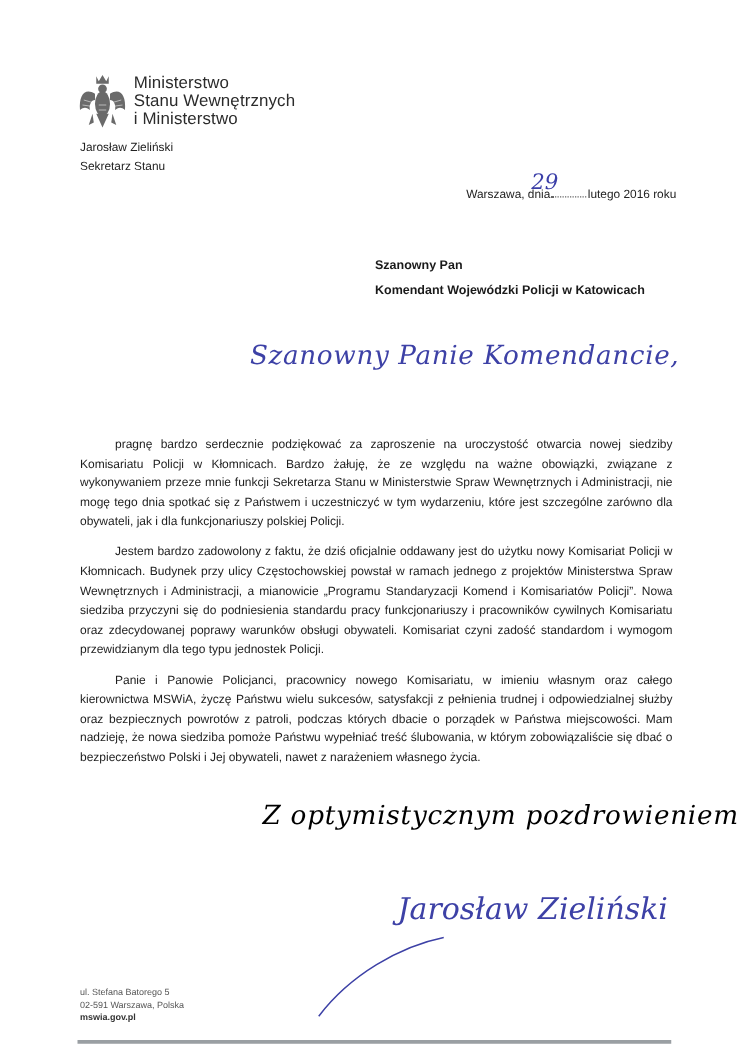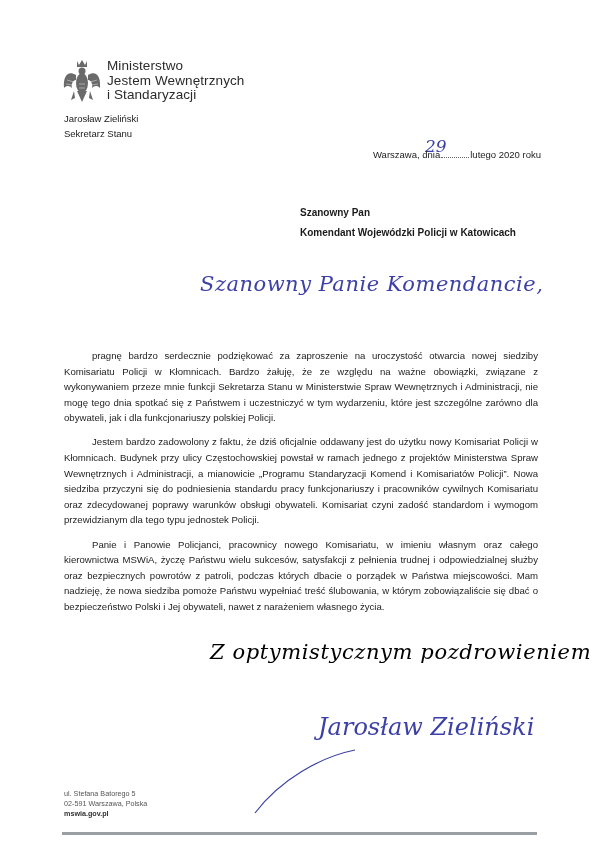--- a/index.html
+++ b/index.html
@@ -174,32 +174,32 @@
         <path d="M4 26 L11 27"></path>
       <path d="M35 22 L28 24"></path>
         <path d="M36 26 L29 27"></path>
       <path d="M17 26 L23 26"></path>
         <path d="M17 30 L23 30"></path>
     </g>
   </svg>
 
   <div class="ministry-name">
     <div>Ministerstwo</div>
-    <div>Jestem Wewnętrznych</div>
-    <div>i Standaryzacji</div>
+    <div>Stanu Wewnętrznych</div>
+    <div>i Ministerstwo</div>
   </div>
 
   <div class="signer-block">
     <div>Jarosław Zieliński</div>
     <div>Sekretarz Stanu</div>
   </div>
 
   <div class="date-handwritten">29</div>
   <div class="date-line">
-    <span>Warszawa, dnia</span><span class="dots"></span><span>lutego 2020 roku</span>
+    <span>Warszawa, dnia</span><span class="dots"></span><span>lutego 2016 roku</span>
   </div>
 
   <div class="recipient">
     <div>Szanowny Pan</div>
     <div>Komendant Wojewódzki Policji w Katowicach</div>
   </div>
 
   <div class="salutation">
     <div>Szanowny Panie Komendancie,</div>
   </div>

